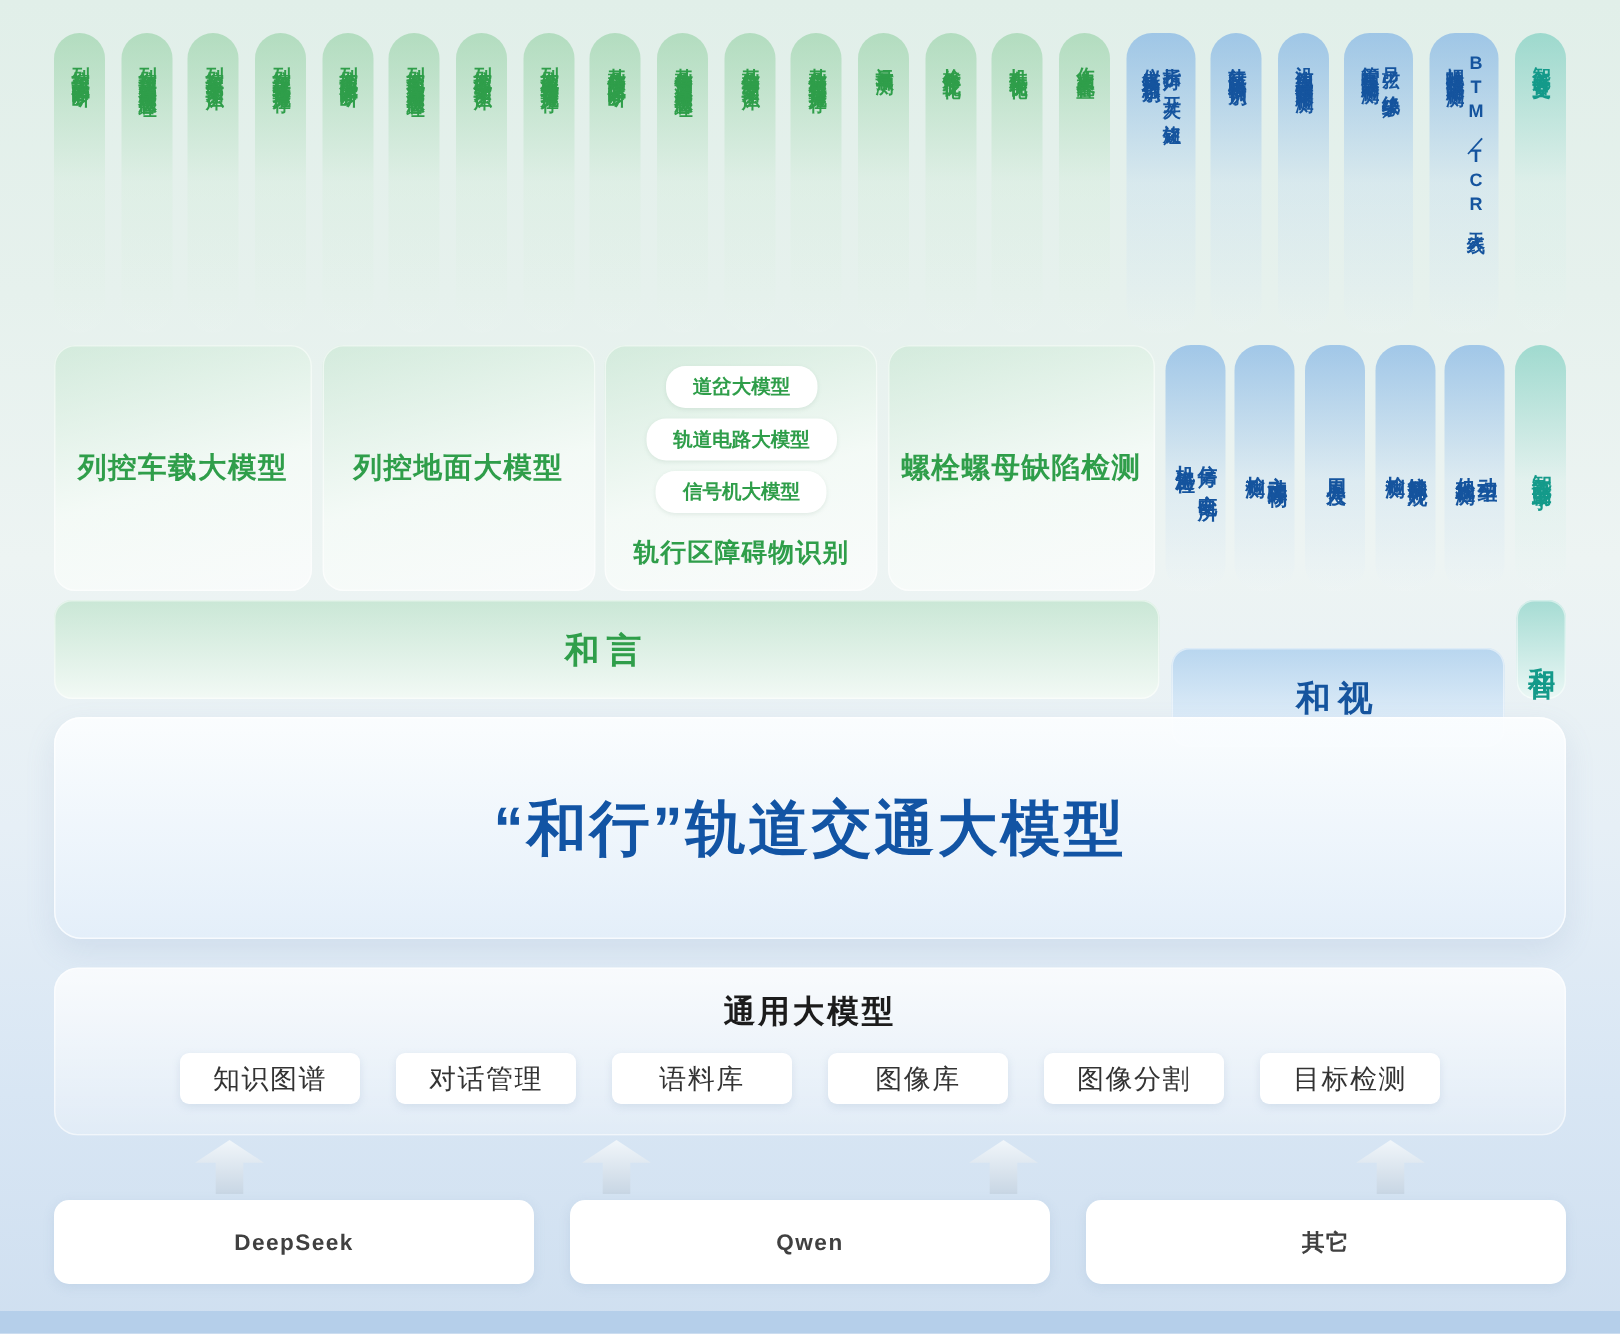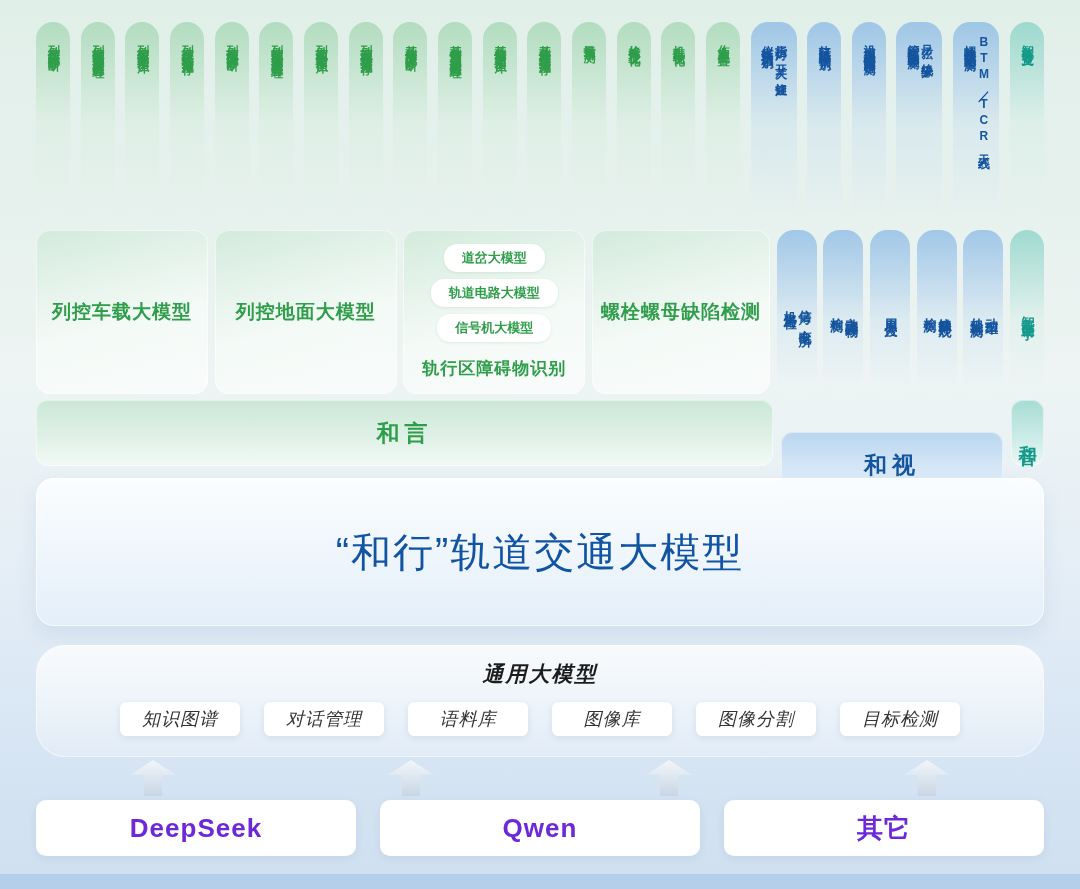--- a/index.html
+++ b/index.html
@@ -103,31 +103,30 @@
   .bar.heyin .vtext { font-size: 18px; font-weight: 700; letter-spacing: 3px; }
 
   
   .main-block {
     position: absolute; left: 36px; top: 478px; width: 1008px; height: 148px;
     border-radius: 18px;
     background: linear-gradient(180deg, rgba(252,254,255,0.92) 0%, rgba(228,239,250,0.88) 100%);
     box-shadow: 0 8px 20px rgba(110,145,185,0.14), inset 0 0 0 1px rgba(255,255,255,0.7);
     display: flex; align-items: center; justify-content: center;
   }
-  .main-title { font-size: 40px; font-weight: 400; color: #1254a4; letter-spacing: 2px; }
+  .main-title { font-size: 40px; font-weight: 700; color: #1254a4; letter-spacing: 2px; }
 
   
   .general-block {
     position: absolute; left: 36px; top: 645px; width: 1008px; height: 112px;
-    border-radius: 29px;
+    border-radius: 16px;
     background: linear-gradient(180deg, rgba(255,255,255,0.80) 0%, rgba(255,255,255,0.25) 100%);
     box-shadow: inset 0 0 0 1px rgba(255,255,255,0.55);
     display: flex; flex-direction: column; align-items: center;
     padding-top: 15px;
-    font-style: italic;
   }
   .general-title { font-size: 21px; font-weight: 600; color: #1c1c1c; letter-spacing: 2px; }
   .general-pills { display: flex; gap: 24px; margin-top: 14px; }
   .gpill {
     width: 120px; height: 34px; border-radius: 6px; background: #ffffff;
     display: flex; align-items: center; justify-content: center;
     font-size: 18px; color: #333333; font-weight: 500; letter-spacing: 1px;
     box-shadow: 0 2px 6px rgba(120,150,185,0.18);
   }
 
@@ -138,21 +137,21 @@
     clip-path: polygon(50% 0%, 100% 42%, 70% 42%, 70% 100%, 30% 100%, 30% 42%, 0% 42%);
   }
   .arrow.a1 { left: 130px; } .arrow.a2 { left: 388px; }
   .arrow.a3 { left: 646px; } .arrow.a4 { left: 904px; }
 
   
   .row-base { top: 800px; height: 56px; gap: 24px; }
   .base-block {
     flex: 1; height: 56px; border-radius: 10px; background: #ffffff;
     display: flex; align-items: center; justify-content: center;
-    font-size: 26px; font-weight: 700; color: #6d28d9; letter-spacing: 1px;
+    font-size: 15px; font-weight: 700; color: #404040; letter-spacing: 1px;
     box-shadow: 0 2px 8px rgba(120,150,185,0.16);
   }
 
   .footer-strip {
     position: absolute; left: 0; top: 874px; width: 1080px; height: 15px;
     background: #b5cfea;
   }
 </style>
 </head>
 <body>

